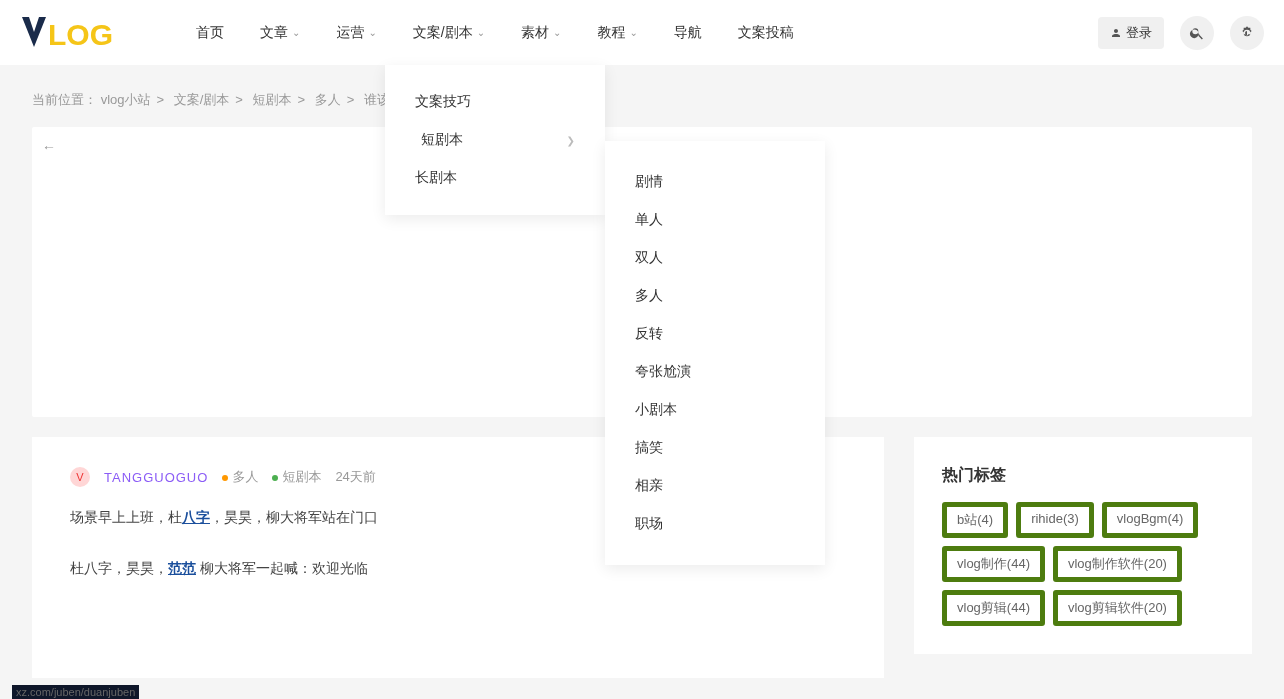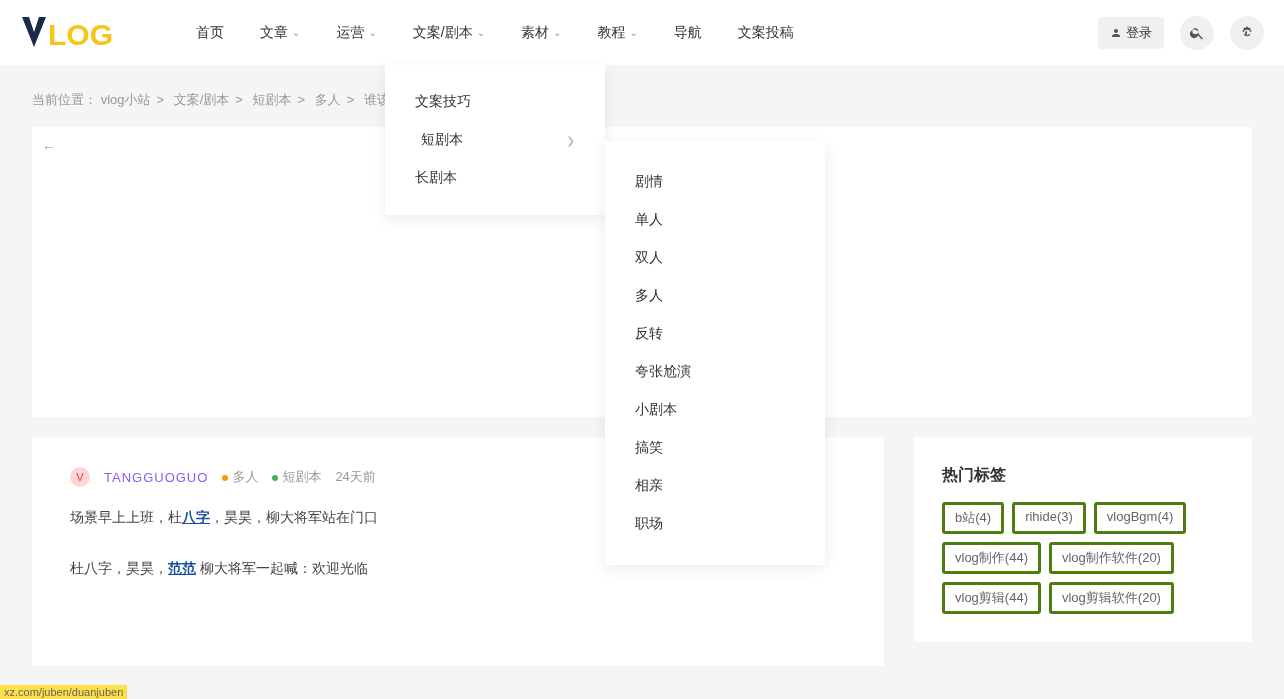--- a/index.html
+++ b/index.html
@@ -41,23 +41,23 @@
   .article p { line-height:2.1; margin:0 0 22px; color:#444; font-size:14px; }
   .article a { color:#1b4f9c; font-weight:600; text-decoration:underline; }
 
   .sidebar { width:338px; }
   .widget { background:#fff; padding:28px; margin-bottom:24px; }
   .search-box { display:flex; align-items:center; border:none; }
   .search-box input { flex:1; border:none; outline:none; font-size:14px; padding:8px 0; background:transparent; }
   .search-box .sbtn { cursor:pointer; color:#555; }
   .widget h3 { margin:0 0 16px; font-size:16px; font-weight:700; }
   .tags { display:flex; flex-wrap:wrap; gap:8px; }
-  .tag { border:3px solid #4d7c0f; border-radius:3px; padding:4px 10px; font-size:13px; color:#666; cursor:pointer; }
-
-  .status-bar { position:fixed; left:0; bottom:0; background:#fde047; font-size:11px; color:#666; padding:1px 4px; }
+  .tag { border:5px solid #4d7c0f; border-radius:3px; padding:4px 10px; font-size:13px; color:#666; cursor:pointer; }
+
+  .status-bar { position:fixed; left:12px; bottom:0; background:#0f172a; font-size:11px; color:#666; padding:1px 4px; }
 </style>
 </head>
 <body>
 
 <div class="header">
   <div class="logo">
     <svg viewBox="0 0 118 40">
       <path d="M2 4 L14 34 L26 4 L19 4 L14 19 L9 4 Z" fill="#1a2b4a"></path>
       <text x="28" y="32" font-family="Arial Black,sans-serif" font-weight="900" font-size="30" fill="#f5c518">LOG</text>
     </svg>

